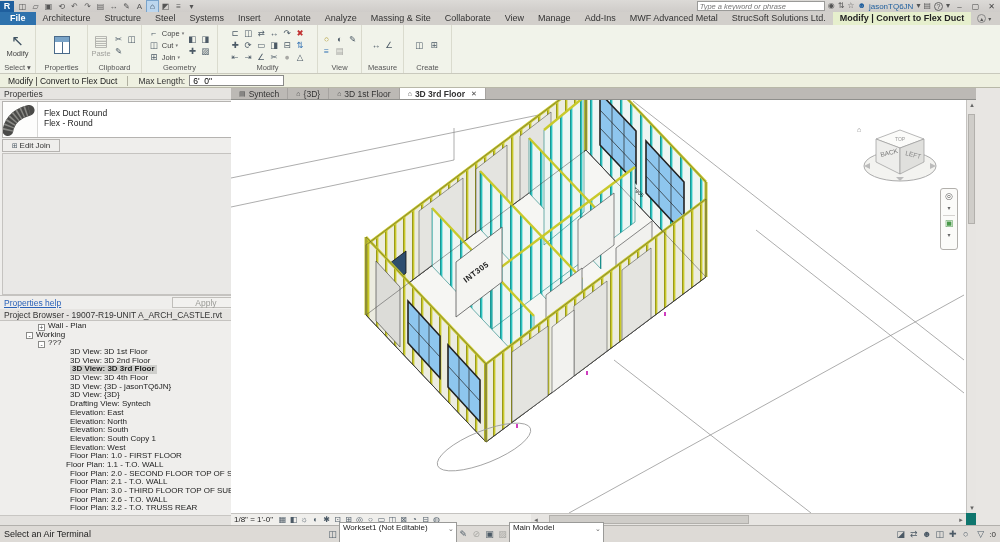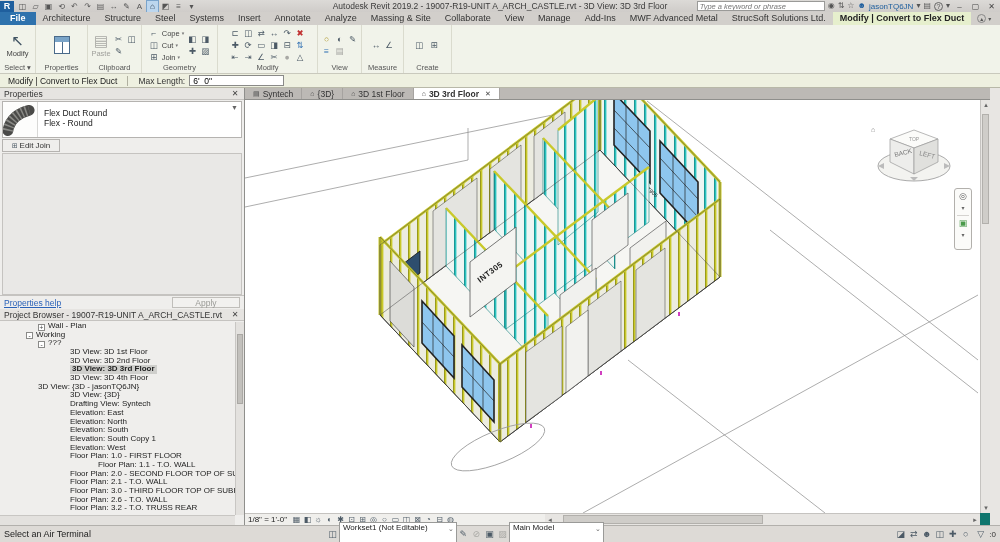--- a/index.html
+++ b/index.html
@@ -75,21 +75,21 @@
   #browser { position:absolute; left:0; top:221px; right:0; bottom:0; }
   #tree { position:absolute; left:0; top:13px; right:9px; bottom:10px; background:#efeeec; overflow:hidden; font-size:8px; }
   .trow { height:8.7px; line-height:8.7px; white-space:nowrap; display:flex; align-items:flex-end; color:#222; }
   .trow .expander { width:7px; height:7px; border:1px solid #8a8a88; background:#fff; font-size:6.5px;
     line-height:5px; text-align:center; color:#444; margin-right:3px; flex:none; }
   .trow .lbl.sel { background:#cfcfcc; font-weight:bold; padding:0 2px; }
   #tree-vscroll { position:absolute; right:0; top:13px; width:9px; bottom:10px; background:#e3e1de; border-left:1px solid #c8c6c3; }
   #tree-vscroll .thumb { position:absolute; left:1px; right:1px; top:12px; height:70px; background:#c2c0bc; border:1px solid #aaa8a4; }
   #tree-hscroll { position:absolute; left:0; bottom:0; height:10px; right:9px; background:#e3e1de; border-top:1px solid #c8c6c3; }
   
-  #canvas-wrap { position:absolute; left:245px; top:88px; width:745px; bottom:17px; background:#0f766e; }
+  #canvas-wrap { position:absolute; left:231px; top:88px; width:745px; bottom:17px; background:#0f766e; }
   #viewtabs { position:absolute; left:0; top:0; right:0; height:12px; background:#bcb9b5;
     display:flex; border-bottom:1px solid #8f8f8c; font-size:8.5px; }
   .vtab { display:flex; align-items:center; gap:3px; padding:0 8px; border-right:1px solid #a6a3a0; color:#333; }
   .vtab .vicon { font-size:7px; color:#555; }
   .vtab.active { background:#fff; font-weight:bold; }
   .vtab .close { font-size:7px; color:#444; margin-left:3px; }
   #drawing { position:absolute; left:0; top:12px; right:10px; bottom:12px; overflow:hidden; background:#fff; }
   #model-svg { position:absolute; left:0; top:0; }
   
   #viewcube { position:absolute; right:20px; top:22px; width:92px; height:72px; }
@@ -135,21 +135,20 @@
       <span class="qic">↷</span>
       <span class="qic">▤</span>
       <span class="qic">↔</span>
       <span class="qic">✎</span>
       <span class="qic">A</span>
       <span class="qic accent">⌂</span>
       <span class="qic">◩</span>
       <span class="qic">≡</span>
       <span class="qic">▾</span>
     </div>
-  <div id="title-text">Autodesk Revit 2019.2 - 19007-R19-UNIT A_ARCH_CASTLE.rvt - 3D View: 3D 3rd Floor</div>
   <div id="tb-right">
     <input id="search-box" placeholder="Type a keyword or phrase" style="">
     <span class="tbi">◉</span>
     <span class="tbi">⇅</span>
     <span class="tbi">☆</span>
     <span class="tbi user-chip">☻</span>
     <span class="user-chip">jasonTQ6JN</span>
     <span class="tbi">▾</span>
     <span class="tbi">▤</span>
     <span class="tbi" style="border:1px solid #666;border-radius:50%;width:9px;height:9px;line-height:8px;text-align:center;font-size:7px;">?</span>
@@ -356,21 +355,21 @@
         </div>
         <div class="trow" style="padding-left: 70px;">
           <span class="lbl">3D View: 3D 2nd Floor</span>
         </div>
         <div class="trow" style="padding-left: 70px;">
           <span class="lbl sel">3D View: 3D 3rd Floor</span>
         </div>
         <div class="trow" style="padding-left: 70px;">
           <span class="lbl">3D View: 3D 4th Floor</span>
         </div>
-        <div class="trow" style="padding-left: 38px;">
+        <div class="trow" style="padding-left: 70px;">
           <span class="lbl">3D View: {3D - jasonTQ6JN}</span>
         </div>
         <div class="trow" style="padding-left: 70px;">
           <span class="lbl">3D View: {3D}</span>
         </div>
         <div class="trow" style="padding-left: 70px;">
           <span class="lbl">Drafting View: Syntech</span>
         </div>
         <div class="trow" style="padding-left: 70px;">
           <span class="lbl">Elevation: East</span>
@@ -383,21 +382,21 @@
         </div>
         <div class="trow" style="padding-left: 70px;">
           <span class="lbl">Elevation: South Copy 1</span>
         </div>
         <div class="trow" style="padding-left: 70px;">
           <span class="lbl">Elevation: West</span>
         </div>
         <div class="trow" style="padding-left: 70px;">
           <span class="lbl">Floor Plan: 1.0 - FIRST FLOOR</span>
         </div>
-        <div class="trow" style="padding-left: 98px;">
+        <div class="trow" style="padding-left: 66px;">
           <span class="lbl">Floor Plan: 1.1 - T.O. WALL</span>
         </div>
         <div class="trow" style="padding-left: 70px;">
           <span class="lbl">Floor Plan: 2.0 - SECOND FLOOR TOP OF SUBFLOORING</span>
         </div>
         <div class="trow" style="padding-left: 70px;">
           <span class="lbl">Floor Plan: 2.1 - T.O. WALL</span>
         </div>
         <div class="trow" style="padding-left: 70px;">
           <span class="lbl">Floor Plan: 3.0 - THIRD FLOOR TOP OF SUBFLOORING</span>

